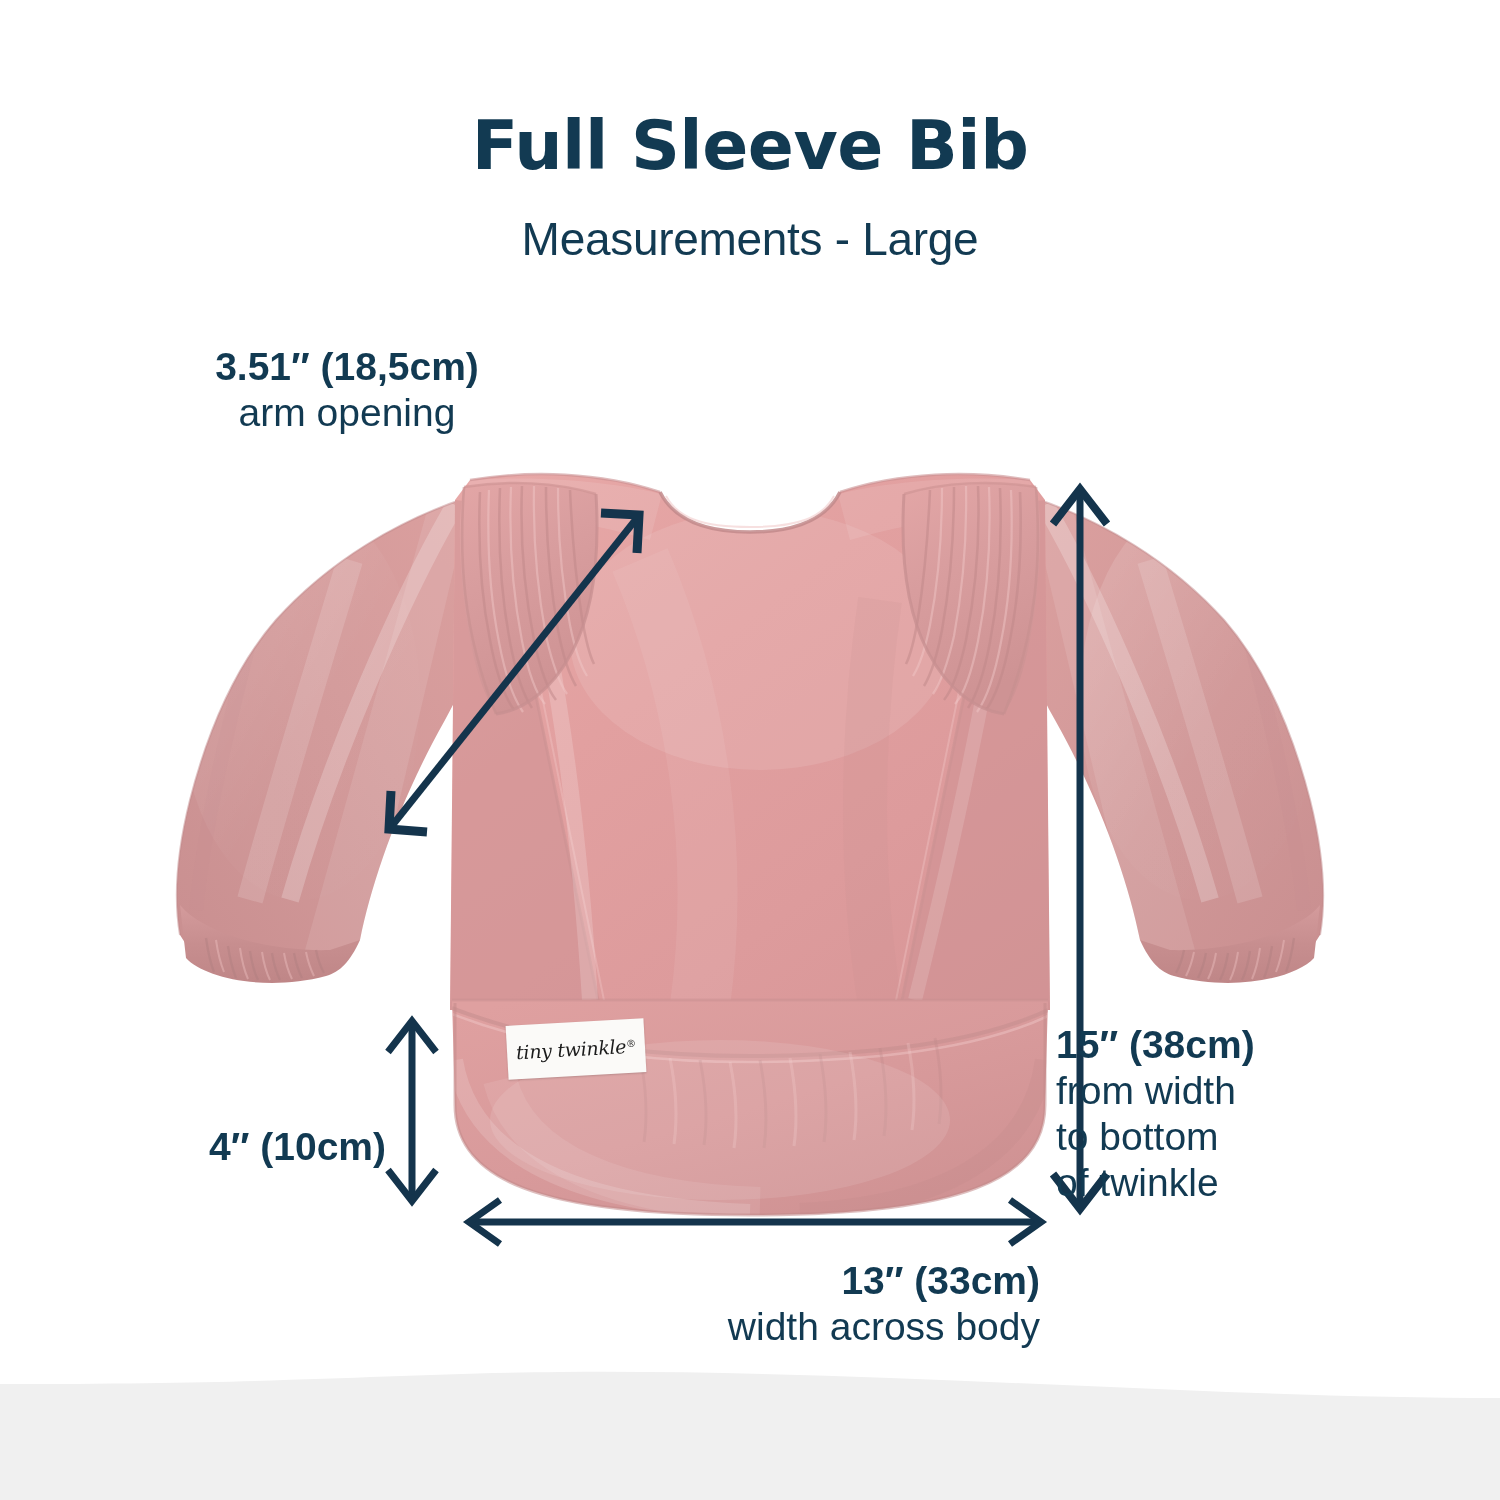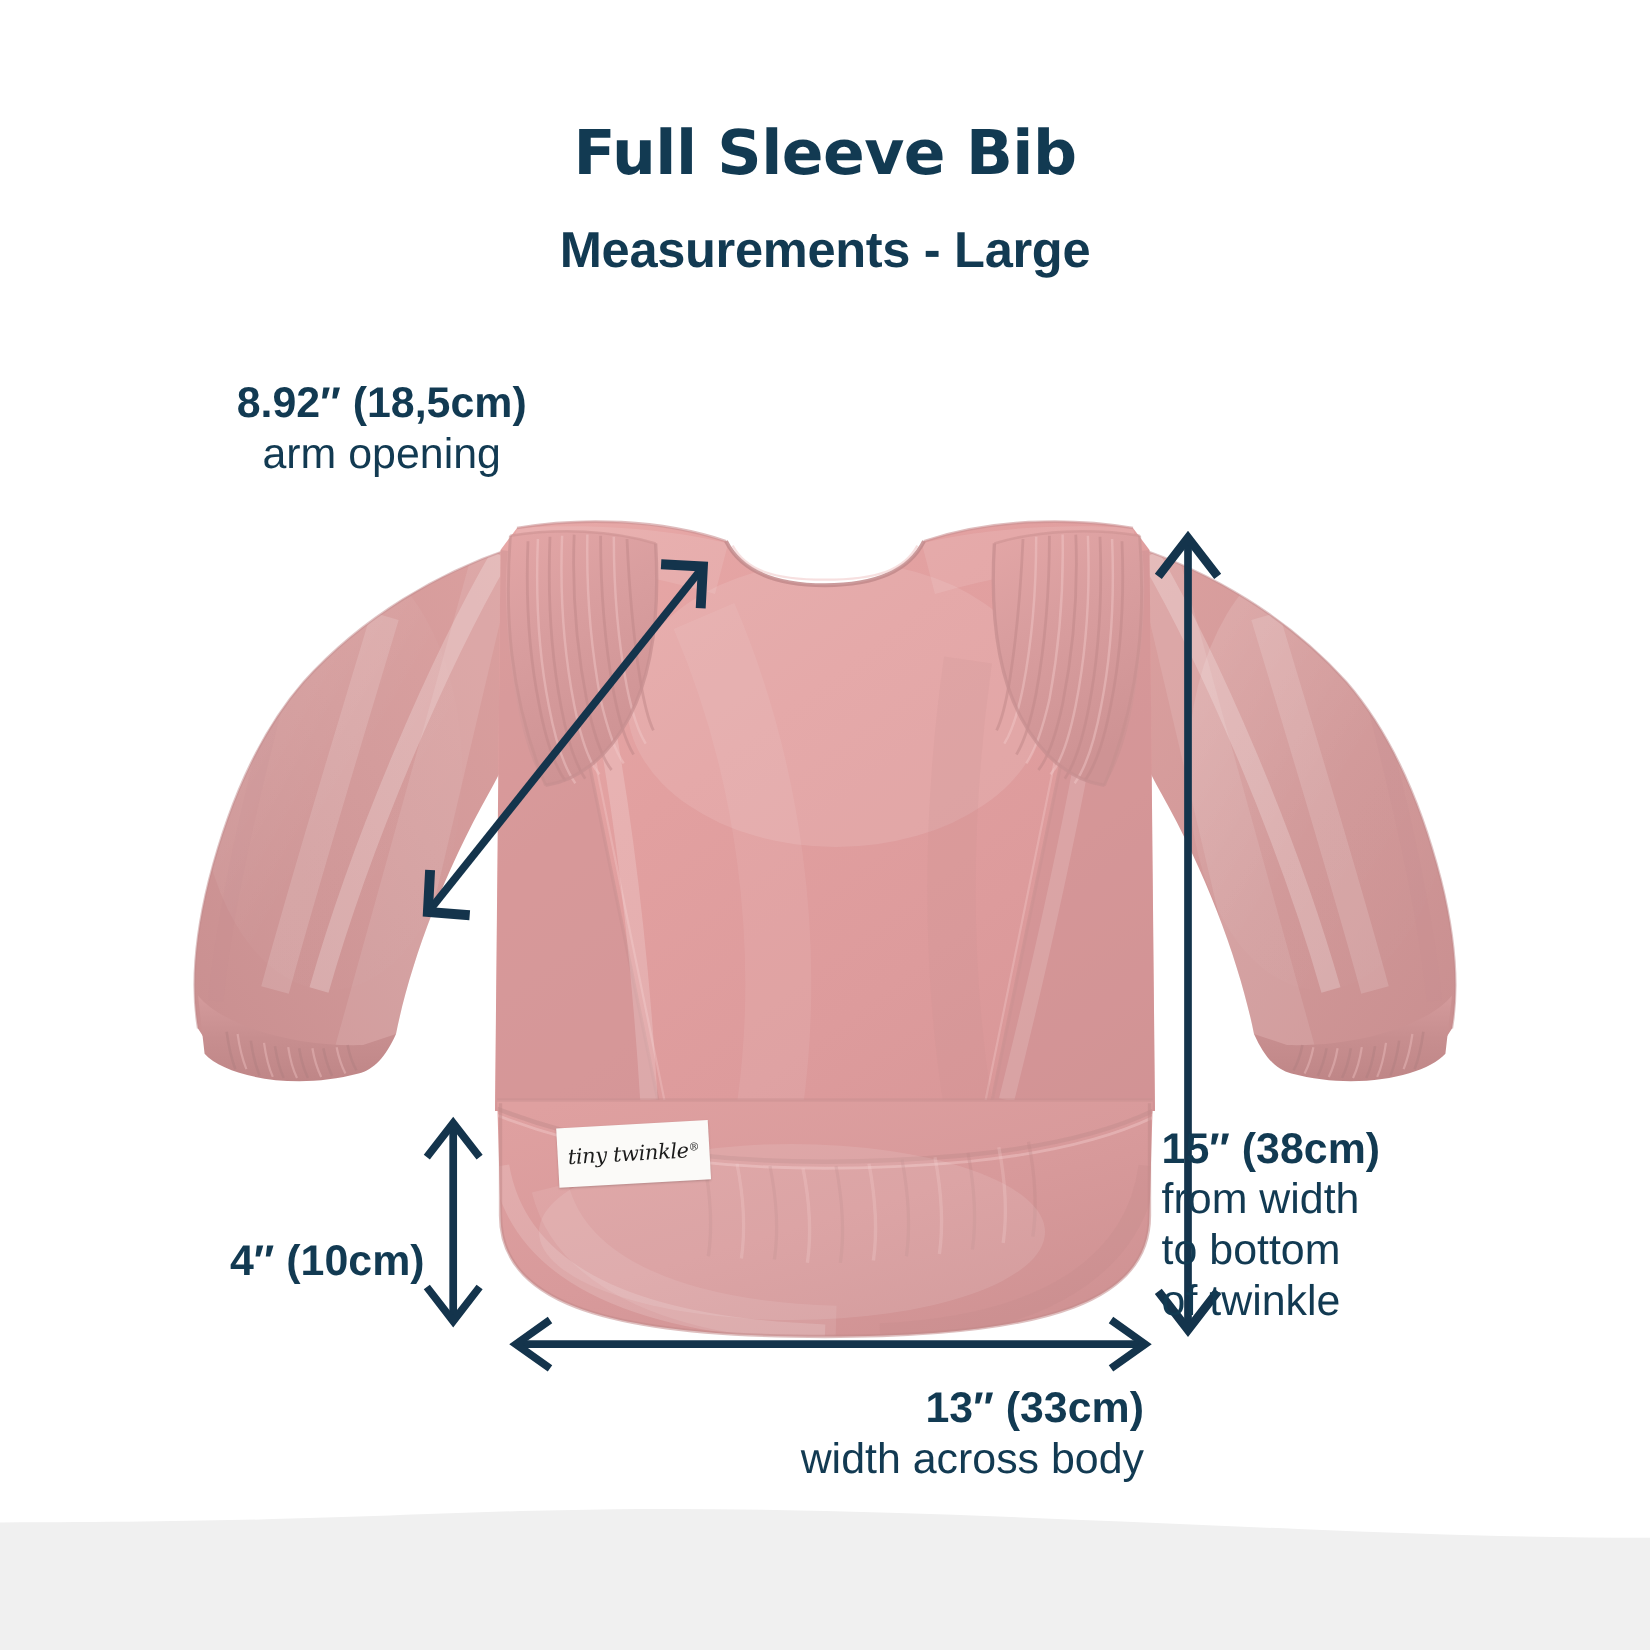--- a/index.html
+++ b/index.html
@@ -20,31 +20,31 @@
   
   .title-block {
     position: absolute;
     top: 112px;
     left: 0;
     width: 1500px;
     text-align: center;
   }
   .main-title {
     font-family: "DejaVu Sans", sans-serif;
-    font-size: 56px;
+    font-size: 68px;
     font-weight: 700;
     color: #123A52;
     letter-spacing: -0.5px;
     line-height: 1.0;
     margin: 0;
   }
   .sub-title {
     font-family: "Liberation Sans", sans-serif;
     font-size: 46px;
-    font-weight: 700;
+    font-weight: 400;
     color: #123A52;
     line-height: 1.0;
     margin: 36px 0 0 0;
     letter-spacing: -0.3px;
   }
 
   
   .callout { position: absolute; color: #123A52; }
   .callout .val {
     font-family: "Liberation Sans", sans-serif;
@@ -390,21 +390,21 @@
 
       <g>
         <line x1="472" y1="1222" x2="1038" y2="1222"></line>
         <polyline points="500,1200 469,1222 500,1244" stroke-width="7"></polyline>
         <polyline points="1010,1200 1041,1222 1010,1244" stroke-width="7"></polyline>
       </g>
     </g>
   </svg>
 
   <div class="callout" id="callout-arm">
-    <div class="val">8.92″ (18,5cm)</div>
+    <div class="val">3.51″ (18,5cm)</div>
     <div class="desc">arm opening</div>
   </div>
 
   <div class="callout" id="callout-neck">
     <div class="val">15″ (38cm)</div>
     <div class="desc">from width</div>
     <div class="desc">to bottom</div>
     <div class="desc">of twinkle</div>
   </div>
 

